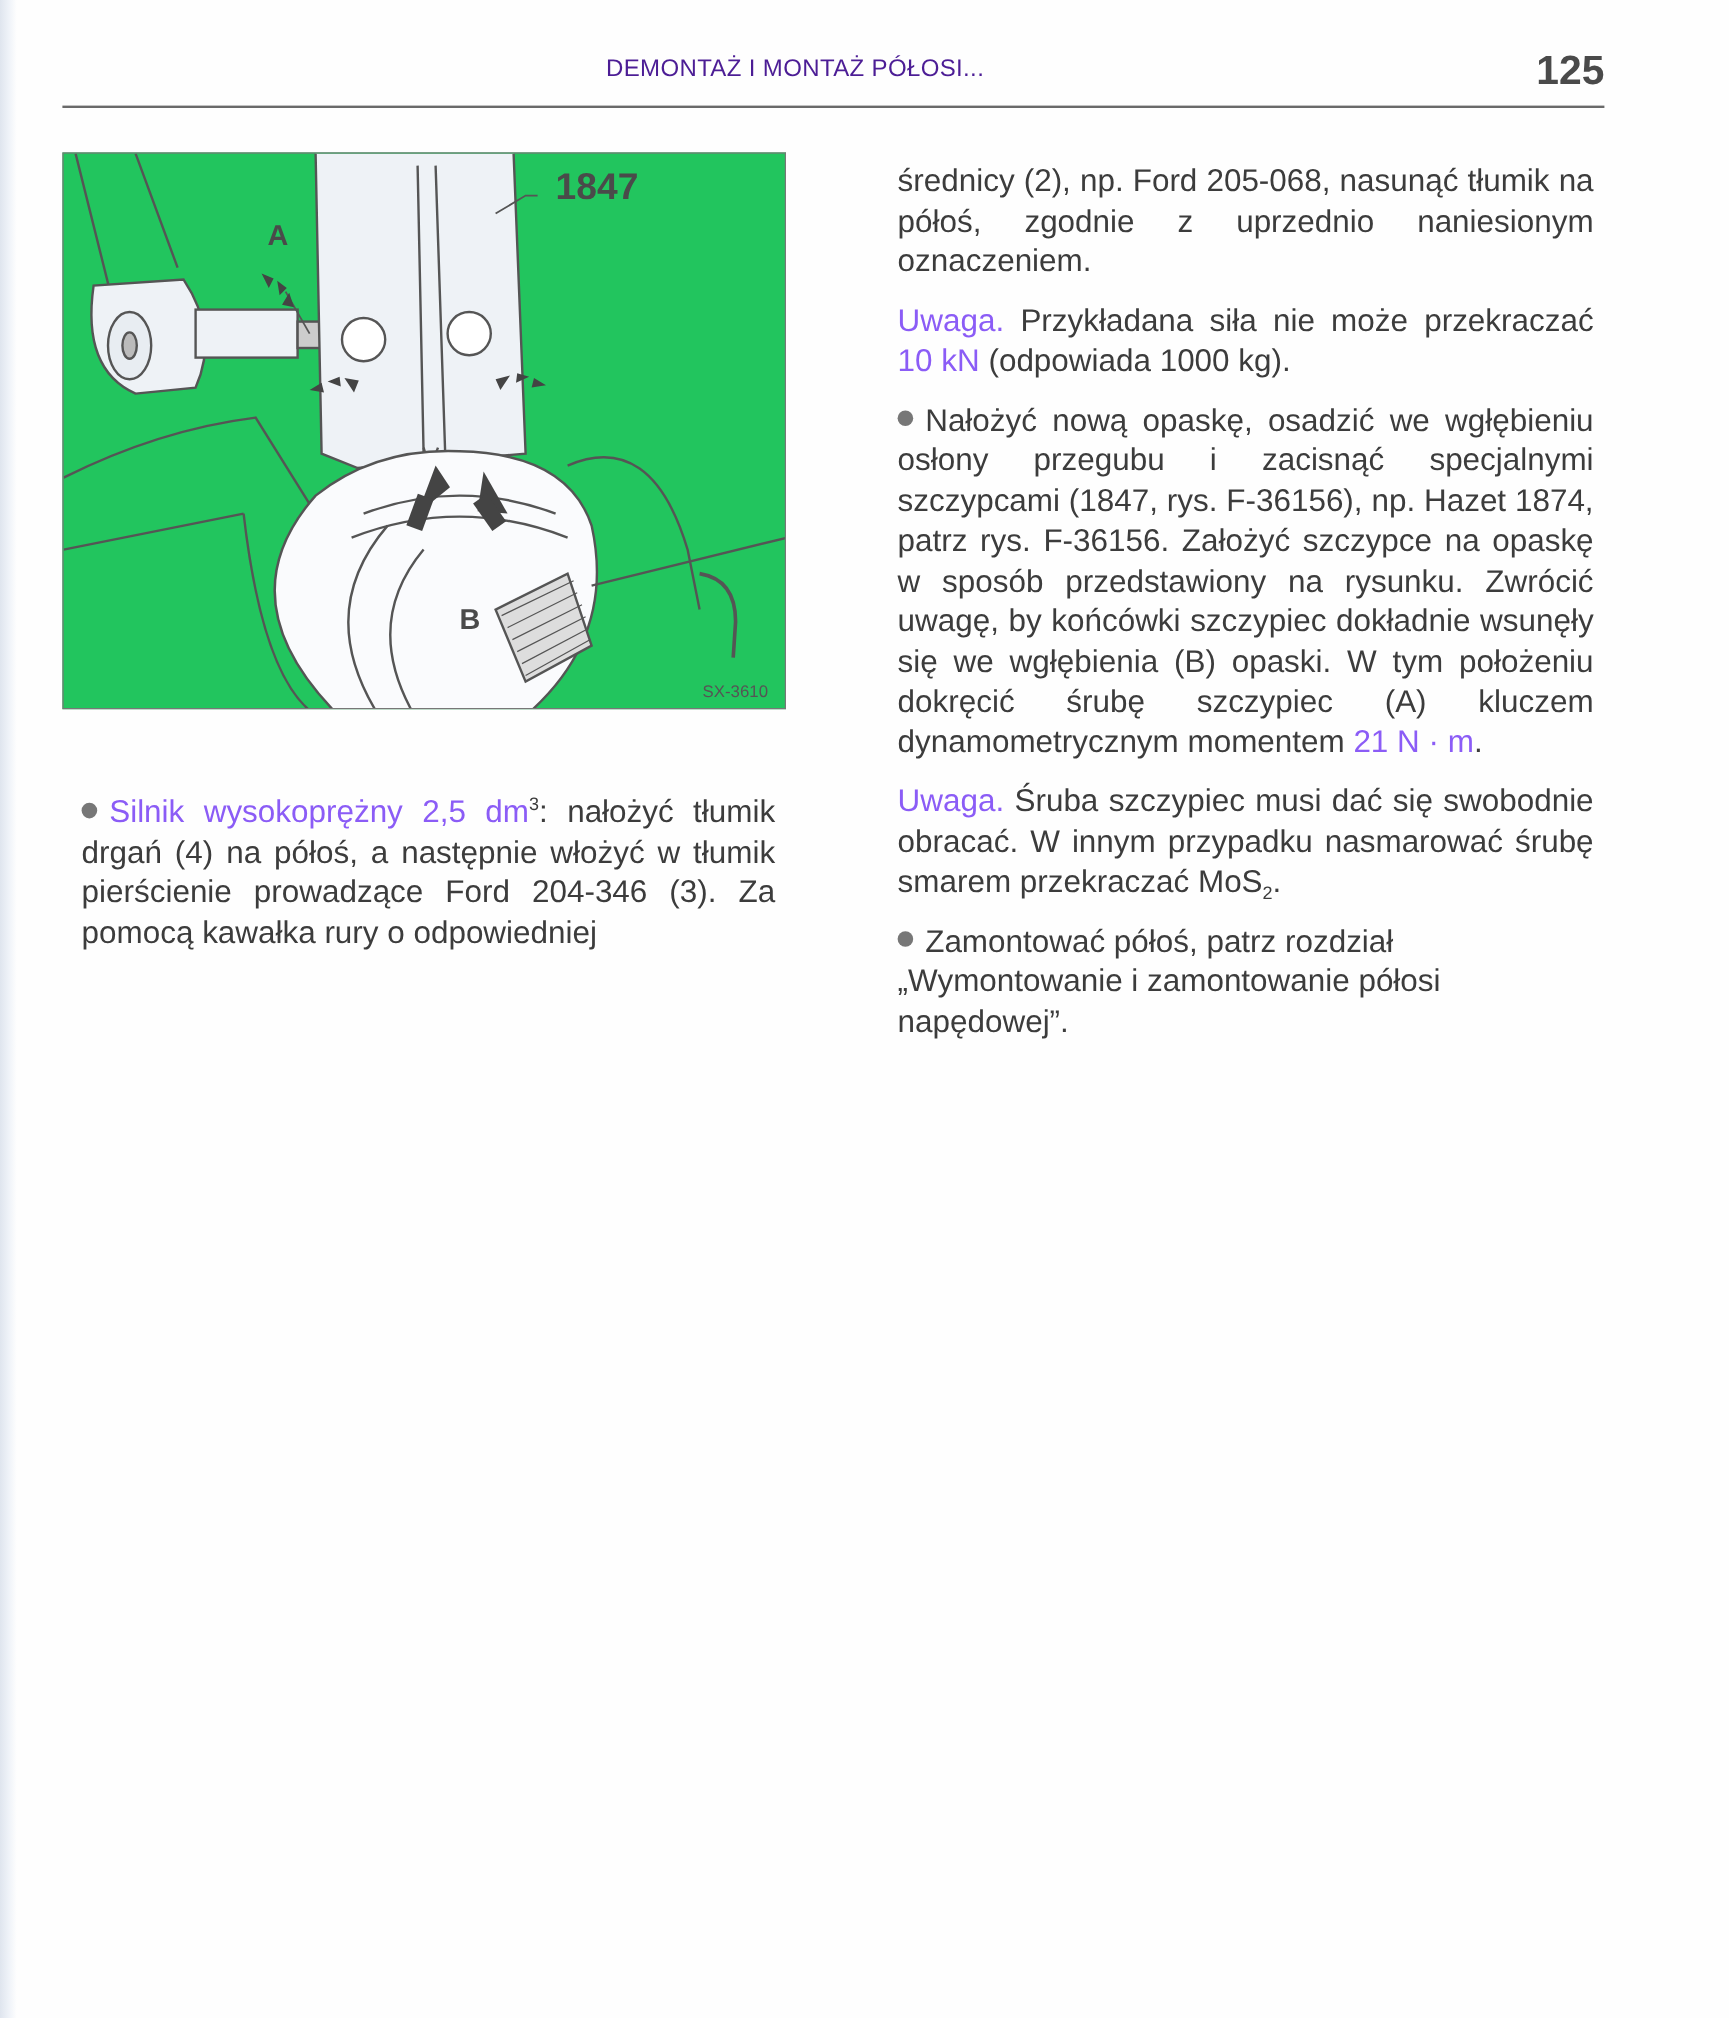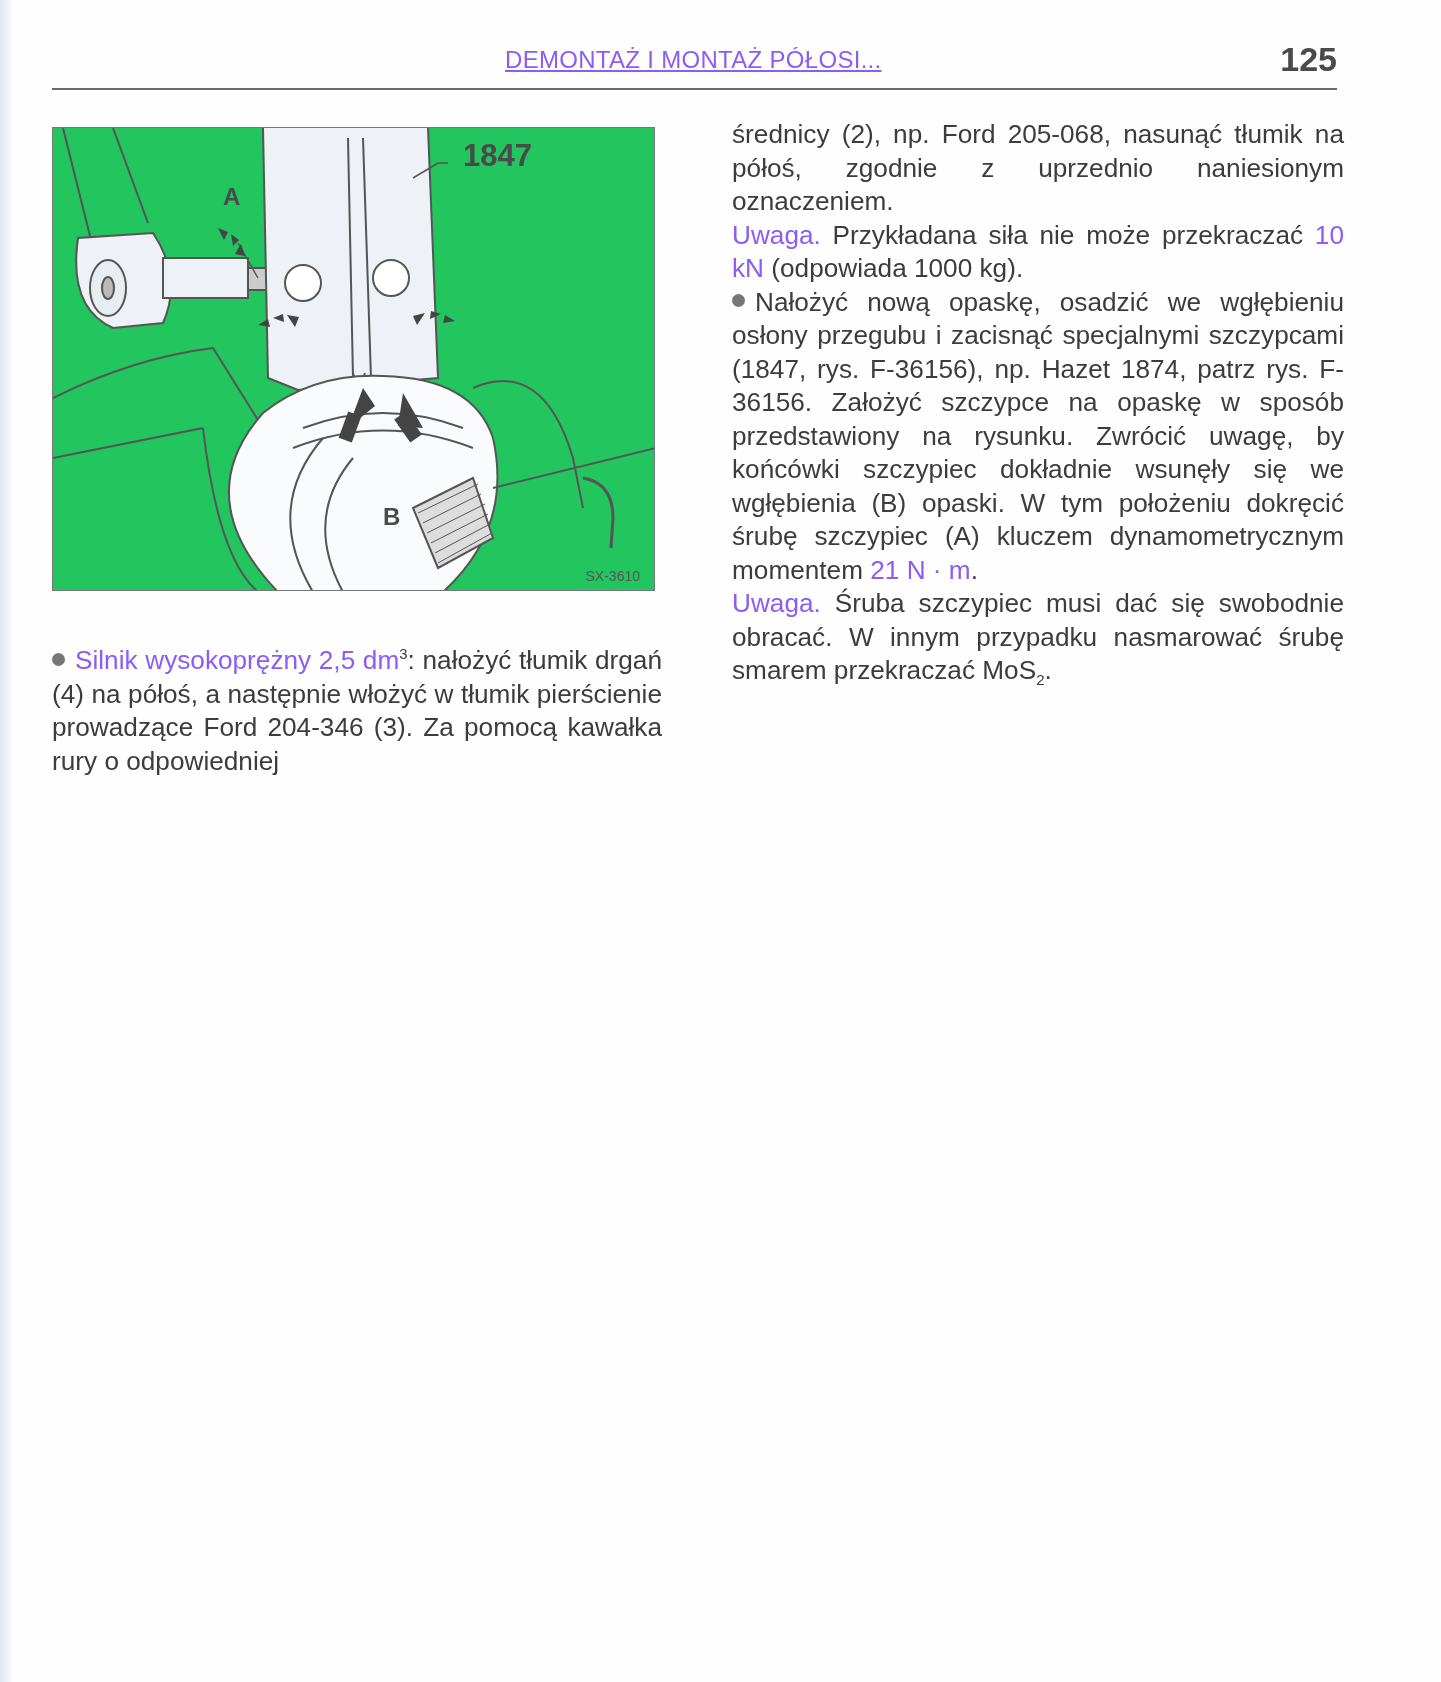--- a/index.html
+++ b/index.html
@@ -8,21 +8,21 @@
     background:#fefefe;
     font-family:"Liberation Sans", sans-serif;
     color:#3a3a3a;
   }
   .gutter {
     position:absolute; left:0; top:0; width:14px; height:1682px;
     background:linear-gradient(to right, #dfe5ee 0%, #eef2f8 50%, #fefefe 100%);
   }
   .running-head {
     position:absolute; left:505px; top:46px;
-    font-size:24px; letter-spacing:0.3px; color:#8b5cf6;text-decoration:underline;
+    font-size:20px; letter-spacing:0.3px; color:#4c1d95;
   }
   .page-number {
     position:absolute; right:104px; top:40px;
     font-size:34px; font-weight:bold; color:#4a4a4a;
   }
   .head-rule {
     position:absolute; left:52px; top:88px; width:1285px; height:0;
     border-top:2px solid #6a6a6a;
   }
   .figure {
@@ -33,21 +33,21 @@
   .fig-label {
     position:absolute; font-weight:bold; color:#4a4a4a;
   }
   .fig-code {
     position:absolute; right:14px; bottom:6px; font-size:14px; color:#555;
   }
   .col {
     position:absolute; font-size:26.2px; line-height:33.5px; color:#3c3c3c;
     text-align:justify;
   }
-  .col p { margin:0; }
+  .col p { margin:16px; }
   .left-col { left:52px; top:644px; width:610px; }
   .right-col { left:732px; top:118px; width:612px; }
   .bullet {
     display:inline-block; width:13px; height:13px; border-radius:50%;
     background:#777; margin-right:10px; vertical-align:middle; position:relative; top:-3px;
   }
   b.em { font-weight:normal; color:#8b5cf6; }
   sup { font-size:15px; line-height:0; }
   sub { font-size:15px; line-height:0; }
 </style>
@@ -121,13 +121,14 @@
   <p>
     <span class="bullet"></span><b class="em">Silnik wysokoprężny 2,5 dm</b><sup>3</sup><span>:</span><span> nałożyć tłumik drgań (4) na półoś, a następnie włożyć w tłumik pierścienie prowadzące Ford 204-346 (3). Za pomocą kawałka rury o odpowiedniej</span>
   </p>
 </div>
 
 <div class="col right-col">
   <p>średnicy (2), np. Ford 205-068, nasunąć tłumik na półoś, zgodnie z uprzednio naniesionym oznaczeniem.</p>
   <p><b class="em">Uwaga.</b><span> Przykładana siła nie może przekraczać </span><b class="em">10 kN</b><span> (odpowiada 1000 kg).</span></p>
   <p><span class="bullet"></span><span>Nałożyć nową opaskę, osadzić we wgłębieniu osłony przegubu i zacisnąć specjalnymi szczypcami (1847, rys. F-36156), np. Hazet 1874, patrz rys. F-36156. Założyć szczypce na opaskę w sposób przedstawiony na rysunku. Zwrócić uwagę, by końcówki szczypiec dokładnie wsunęły się we wgłębienia (B) opaski. W tym położeniu dokręcić śrubę szczypiec (A) kluczem dynamometrycznym momentem </span><b class="em">21 N · m</b><span>.</span></p>
   <p><b class="em">Uwaga.</b><span> Śruba szczypiec musi dać się swobodnie obracać. W innym przypadku nasmarować śrubę smarem przekraczać MoS</span><sub>2</sub><span>.</span></p>
+  <p style="text-align:left;"><span class="bullet"></span><span>Zamontować półoś, patrz rozdział „Wymontowanie i zamontowanie półosi napędowej”.</span></p>
 </div>
 
 </body></html>

